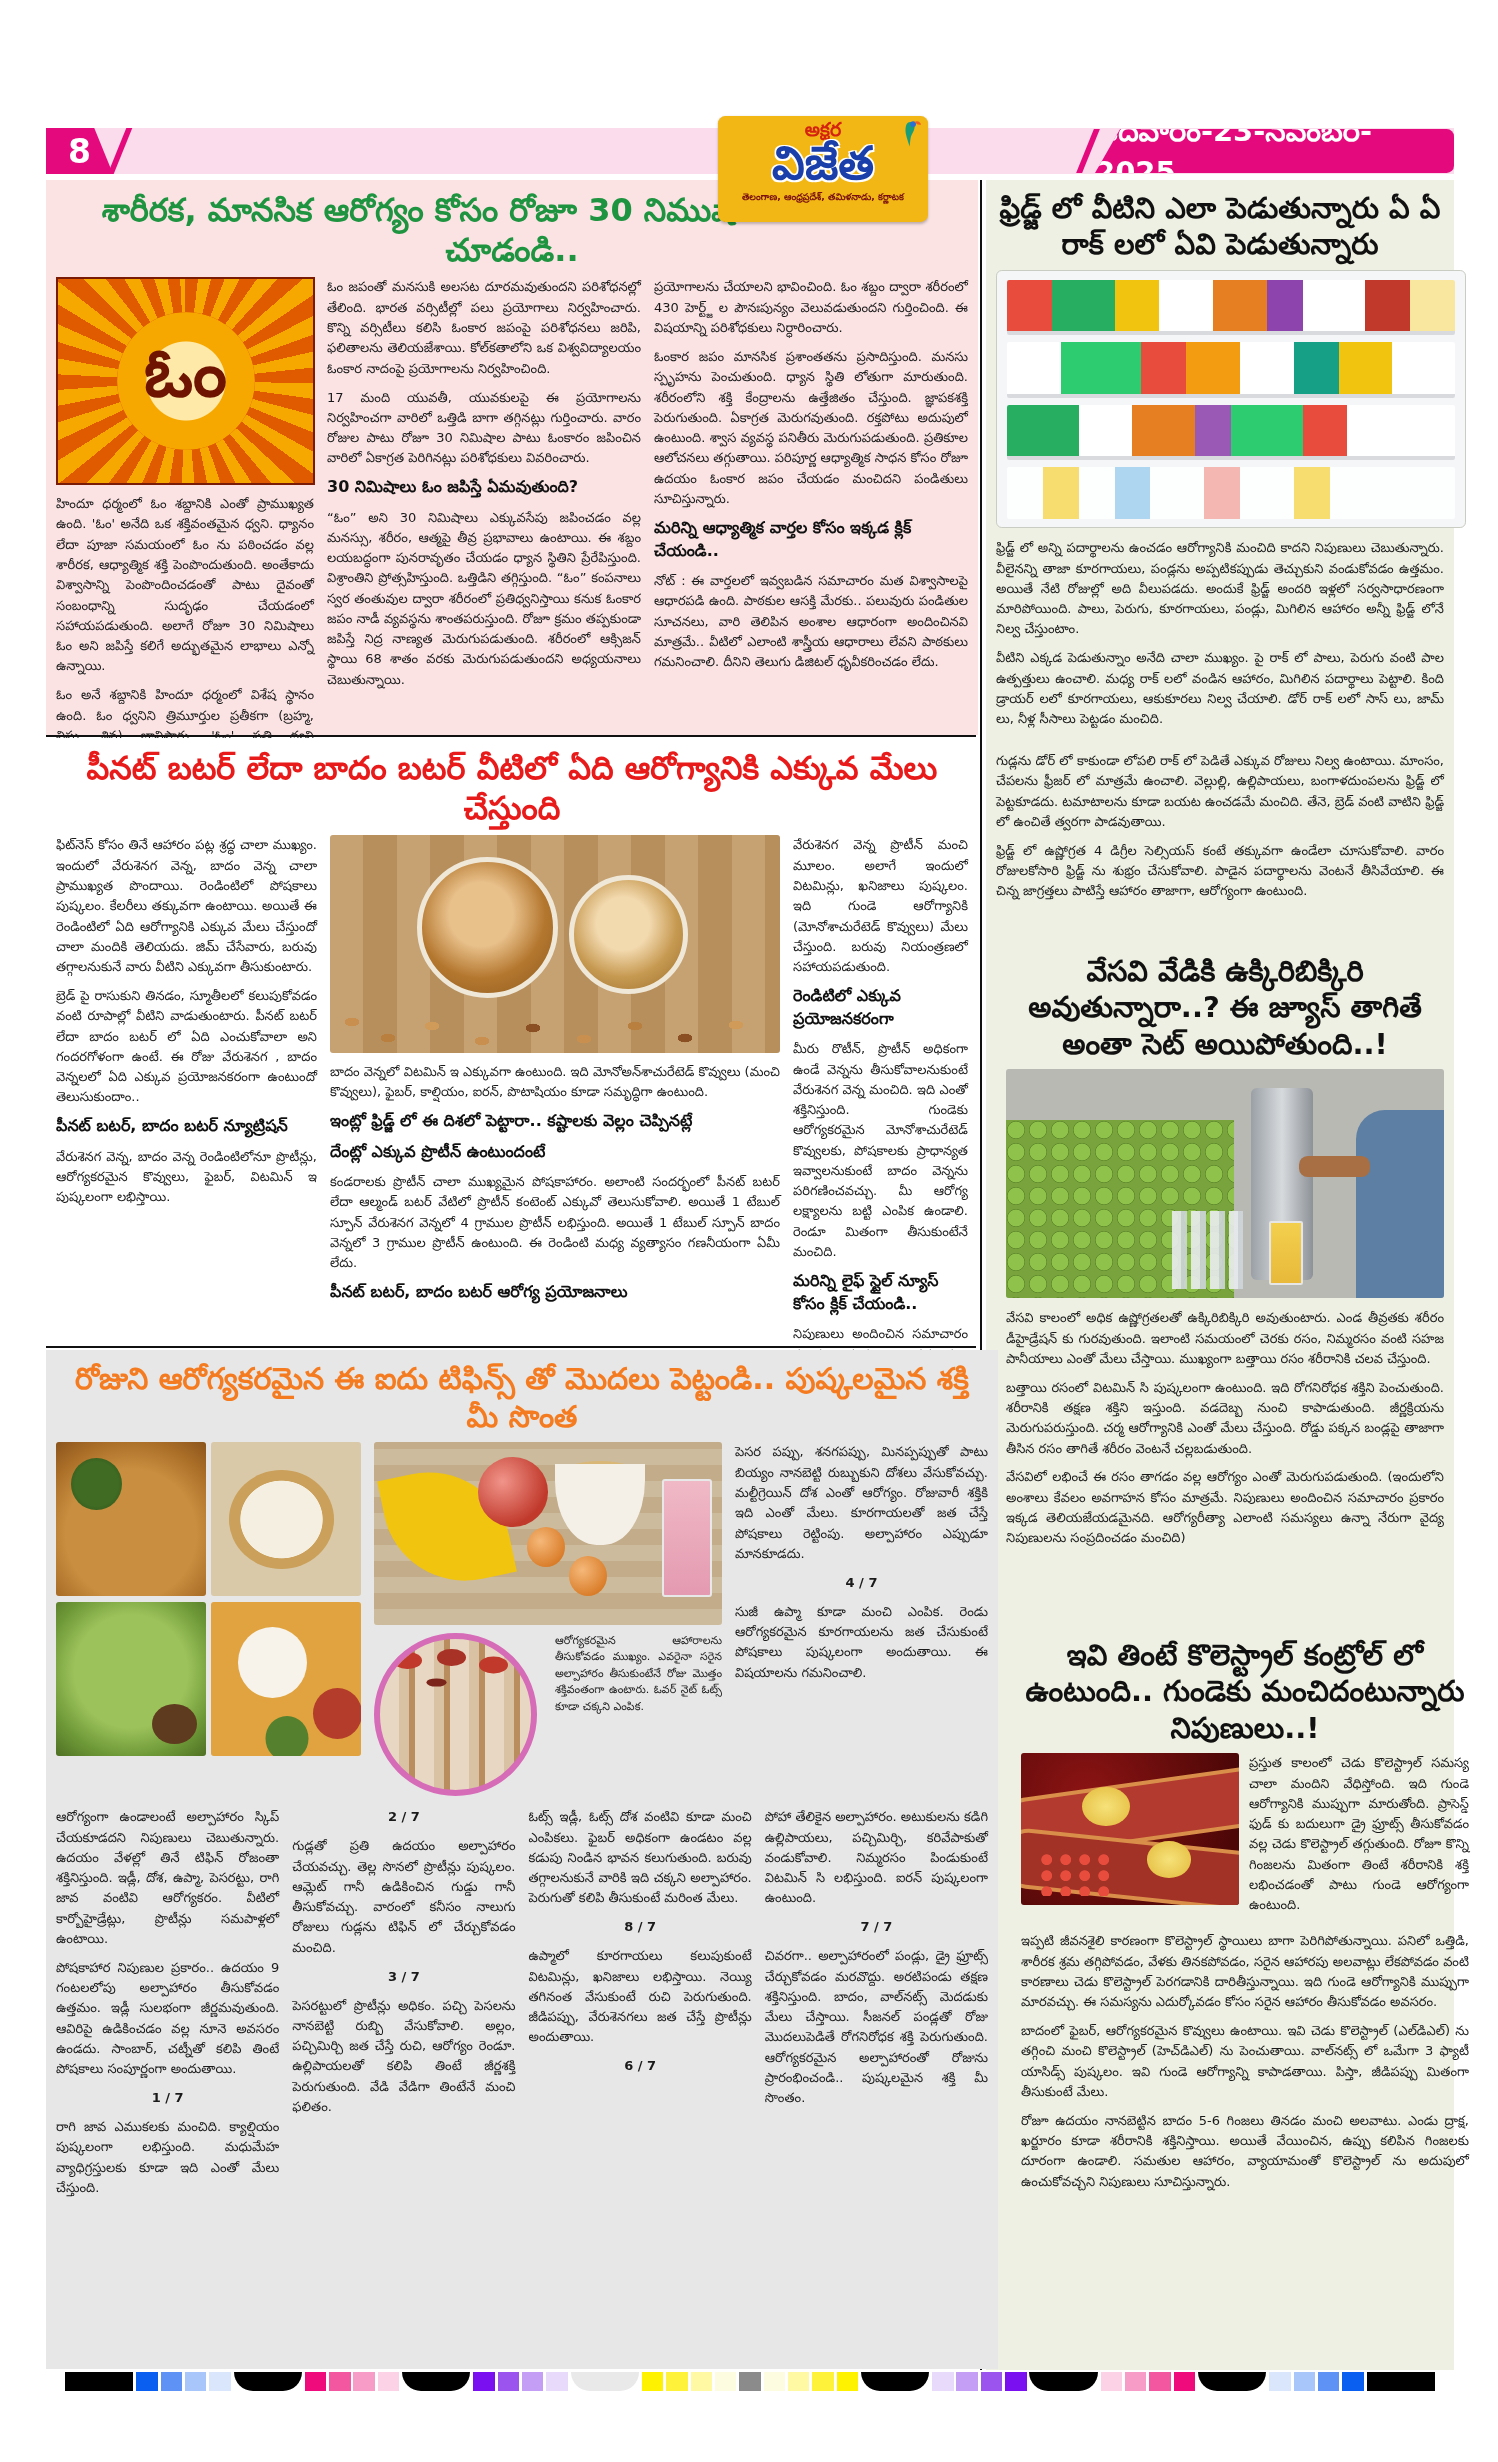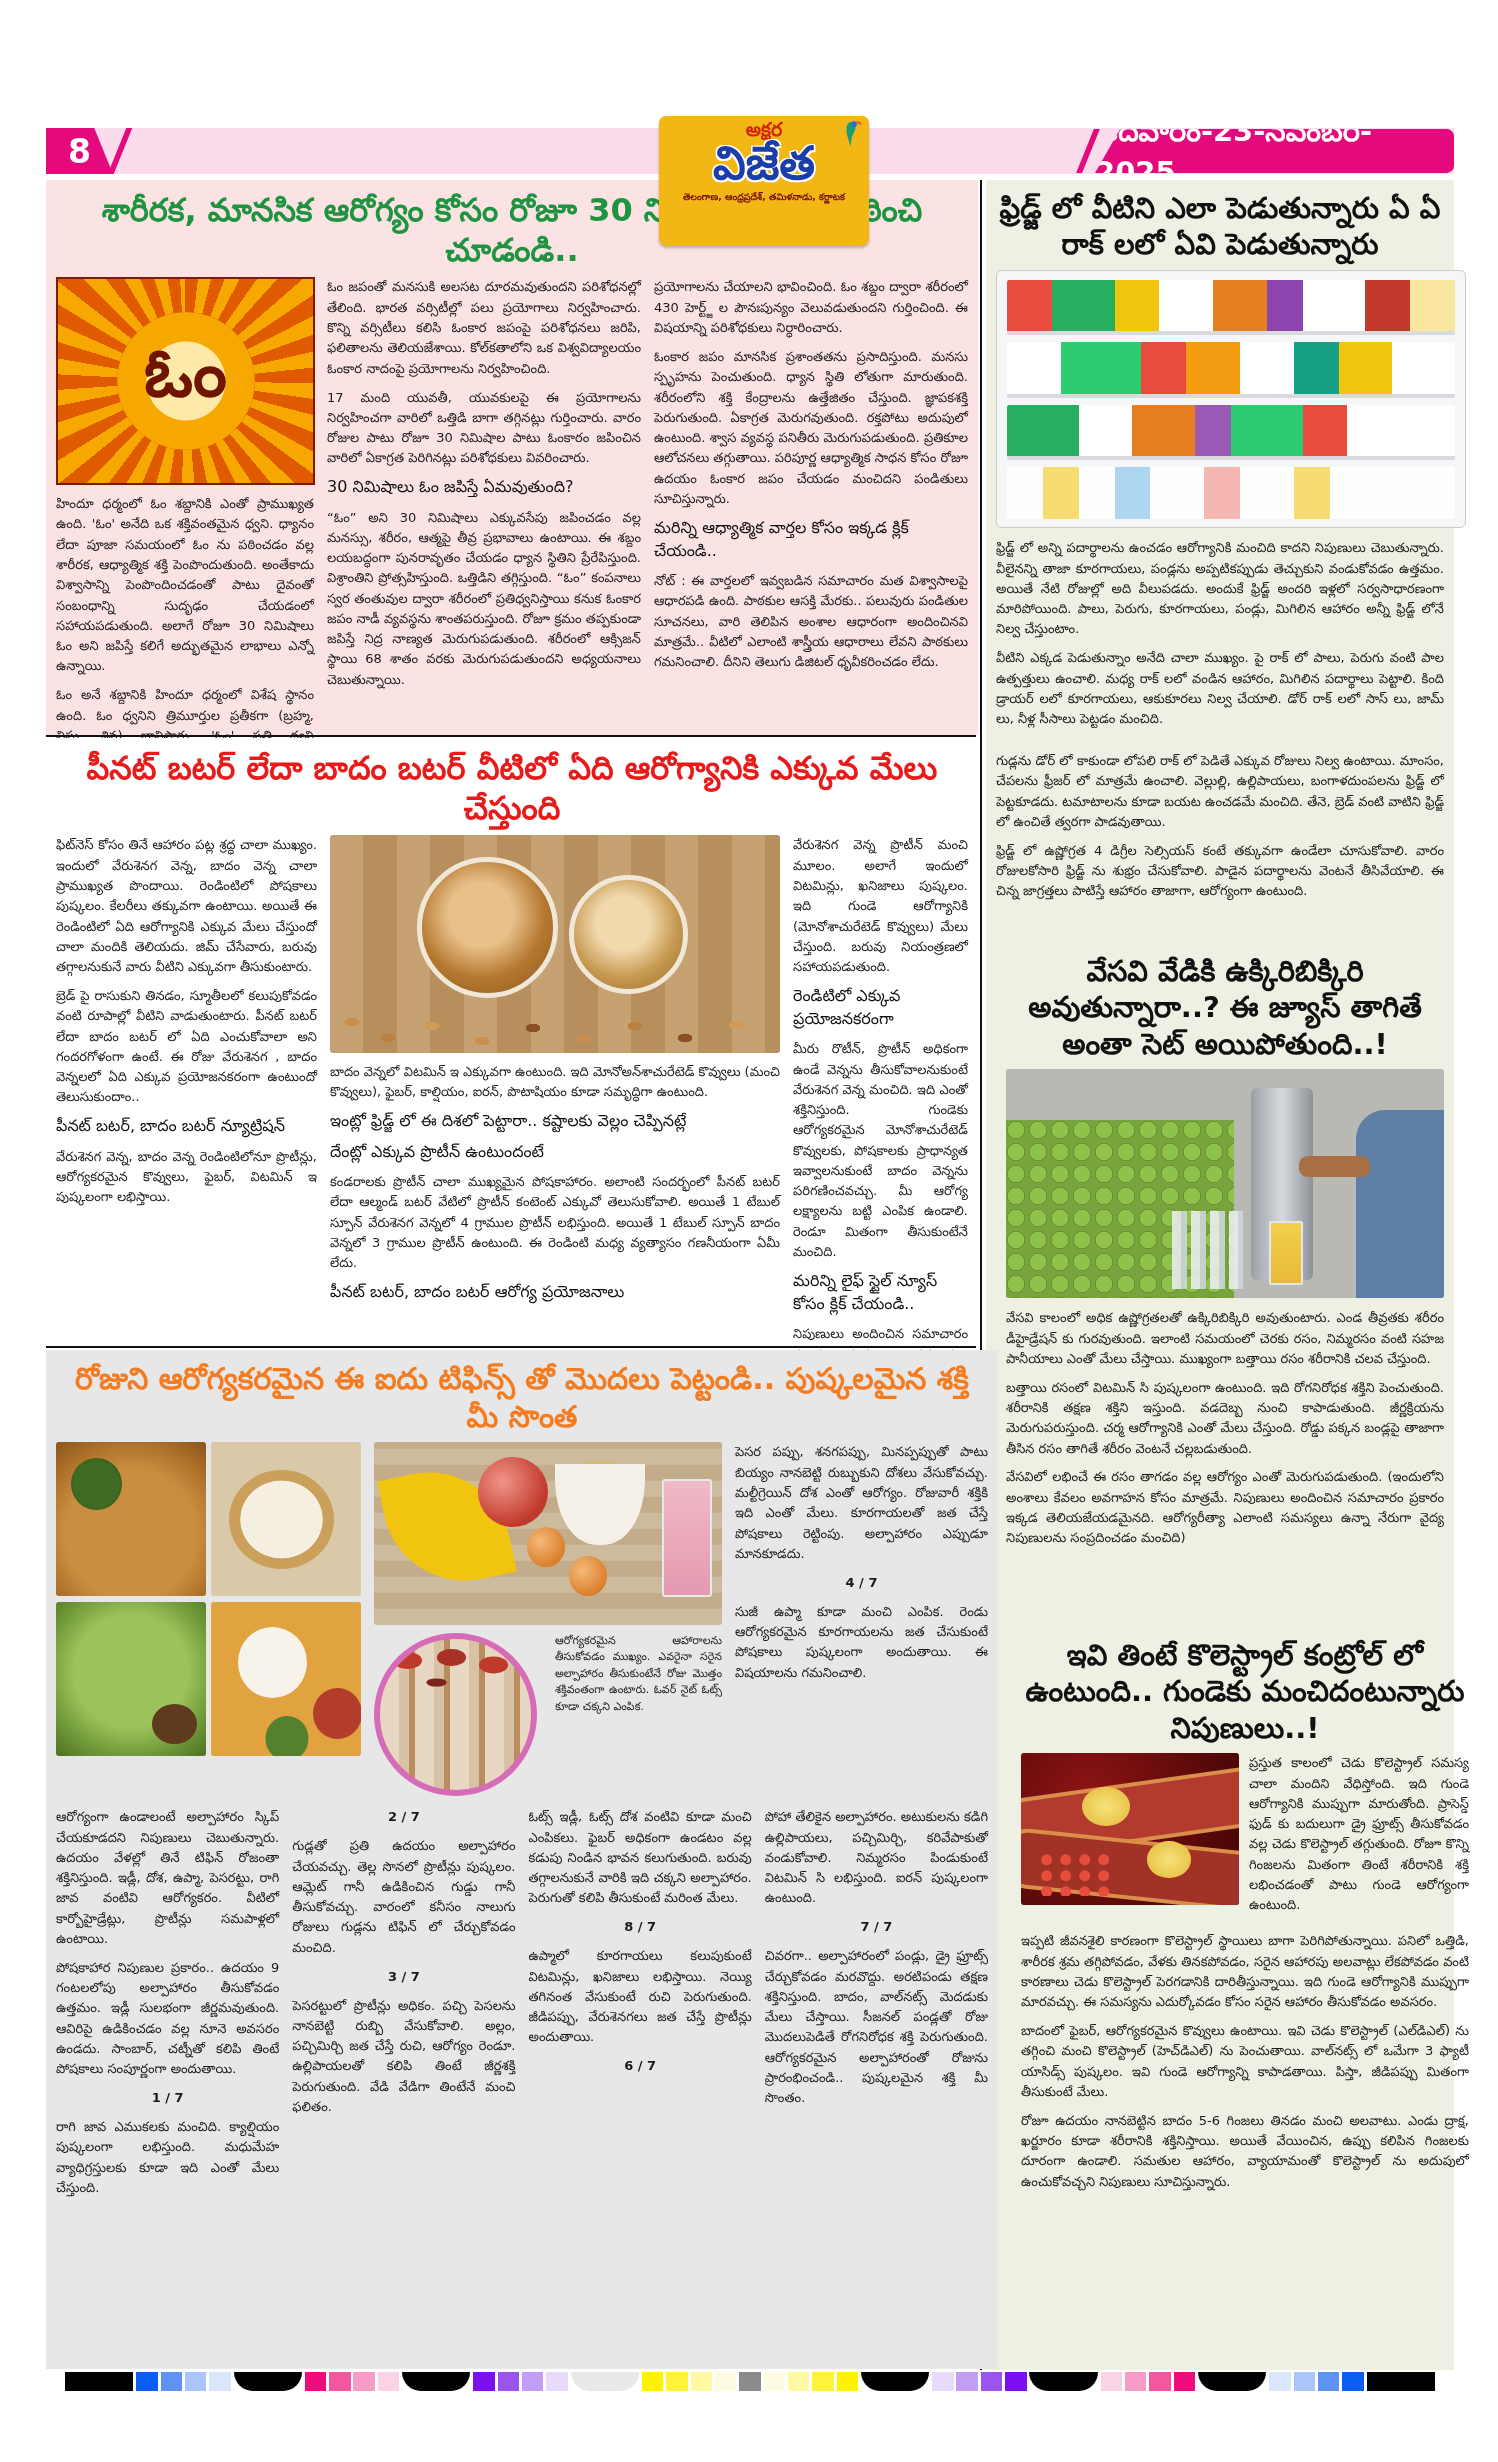--- a/index.html
+++ b/index.html
@@ -20,21 +20,21 @@
 
   
   .art{padding:7.3px 10px;}
   .hl{font-weight:bold;text-align:center;line-height:1.25;margin:2.9px 0 7.3px;}
   .hl-green{color:#1f9440;font-size:32px;}
   .hl-red{color:#e81a1a;font-size:32px;}
   .hl-orange{color:#f47b20;font-size:30px;}
   .hl-black{color:#111;font-size:29px;}
   .cols{display:grid;gap:13px;align-items:start;}
   .col p{font-size:13px;line-height:1.56;text-align:justify;margin:0 0 8.7px;}
-  .col h4{font-size:16px;font-weight:normal;margin:4.4px 0 7.3px;color:#111;}
+  .col h4{font-size:16px;font-weight:bold;margin:4.4px 0 7.3px;color:#111;}
   .col .ctr{text-align:center;font-weight:bold;}
   .right-panel{background:#edf0e2;}
   .hline{background:#111;height:2.2px;}
   .vline{background:#111;width:1.5px;}
 
   
   .om-photo{width:255px;height:204px;border:2.2px solid #7a1b05;margin:0 0 8.7px;position:relative;background:
     repeating-conic-gradient(from 0deg,#e05a00 0deg 7deg,#f7a800 7deg 14deg);overflow:hidden;}
   .om-photo .disc{position:absolute;left:50%;top:50%;width:138px;height:138px;transform:translate(-50%,-50%);border-radius:50%;
     background:radial-gradient(circle,#ffe9a8 0 40%,#f7a800 41% 70%,#e05a00 71% 100%);display:flex;align-items:center;justify-content:center;}
@@ -116,21 +116,21 @@
   .swr{border-radius:0 0 19px 19px;}
 </style>
 </head>
 <body>
 
 <div class="abs band" style="left:46px;top:128px;width:1408px;height:46px;"></div>
 <div class="abs pagenum" style="left:46px;top:128px;width:67px;height:46px;">
   <span>8</span>
 </div>
 <div class="abs pagenum-sliver" style="left:117px;top:128px;width:5.8px;height:46px;"></div>
-<div class="abs masthead" style="left:659px;top:116px;width:210px;height:130px;">
+<div class="abs masthead" style="left:718px;top:116px;width:210px;height:106px;">
   <div class="mh-brand">అక్షర</div>
   <div class="mh-title">విజేత</div>
   <div class="mh-foot">తెలంగాణ, ఆంధ్రప్రదేశ్, తమిళనాడు, కర్ణాటక</div>
   <svg class="abs" style="right:5.8px;top:2.9px;" width="25" height="29" viewBox="0 0 34 40">
     <path d="M17 38 C14 26 10 20 12 10 C13 4 20 2 23 7 C26 12 22 18 19 24 C18 28 18 32 17 38Z" fill="#1b9e77"></path>
     <circle cx="22" cy="7" r="4" fill="#2a6fd6"></circle>
     <path d="M24 4 C28 2 32 4 33 8 C29 8 26 7 24 4Z" fill="#f2611c"></path>
   </svg>
 </div>
 <div class="abs date-sliver" style="left:1085px;top:129px;width:5.8px;height:44px;"></div>

